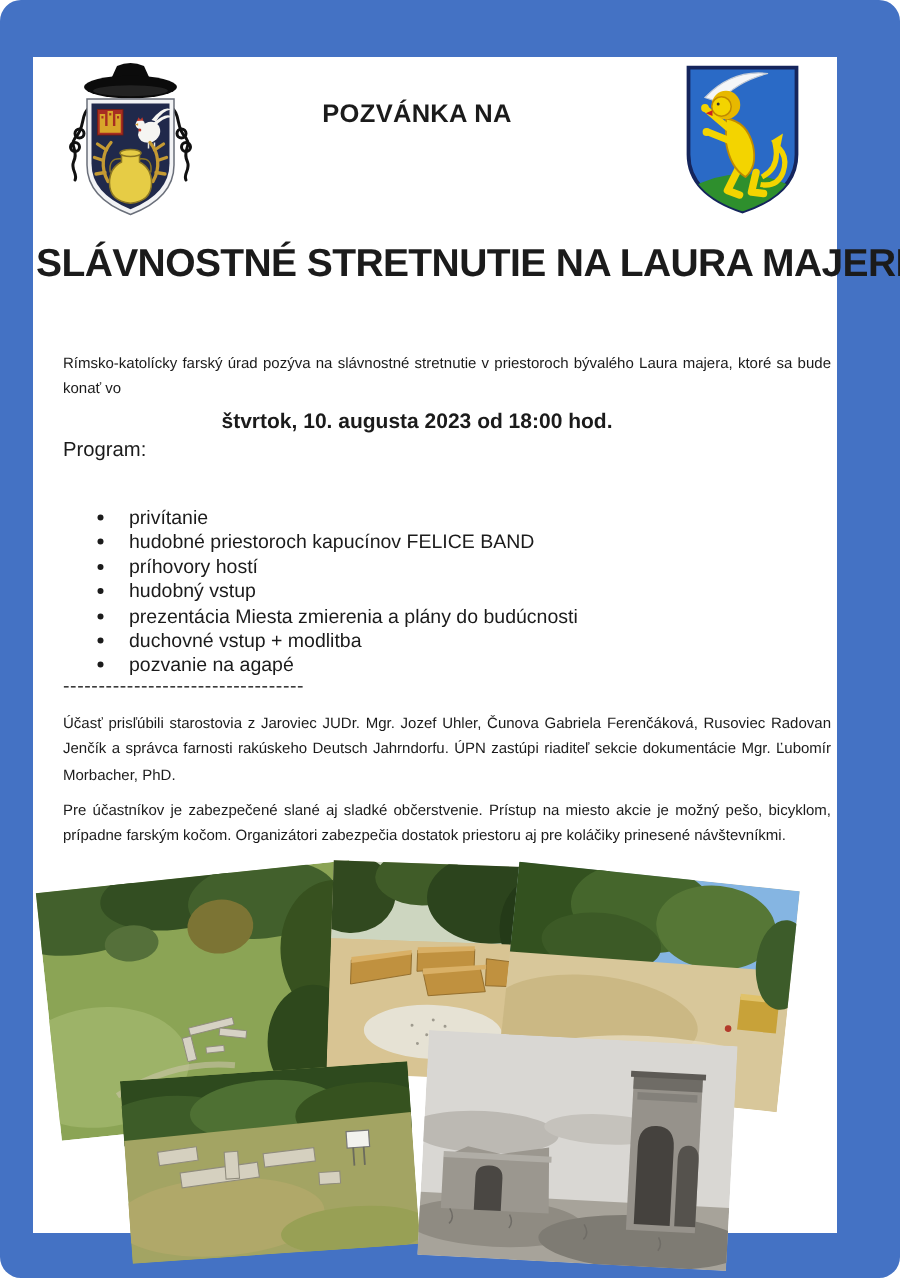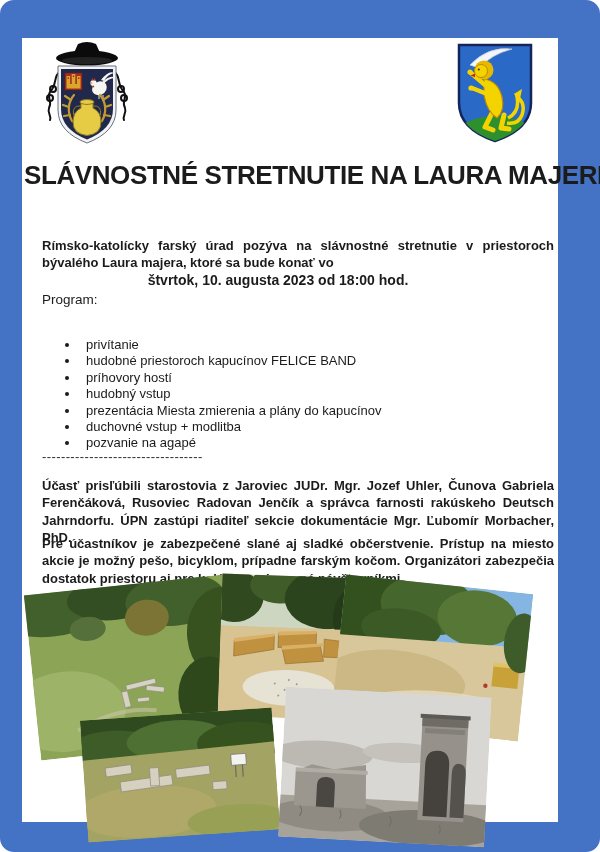--- a/index.html
+++ b/index.html
@@ -18,23 +18,22 @@
     font-weight:bold;font-size:17px;letter-spacing:.2px;
   }
   .crest{position:absolute;z-index:2;}
   .crest-left{left:40px;top:40px;width:94px;height:114px;}
   .crest-right{left:454px;top:41px;width:82px;height:104px;}
   .title{
     position:absolute;top:160px;left:24px;right:26px;text-align:center;
     font-weight:bold;font-size:26px;letter-spacing:-.4px;white-space:nowrap;
   }
   .para{
-    position:absolute;left:42px;width:512px;font-size:13px;line-height:17.3px;
+    position:absolute;left:42px;width:512px;font-size:10px;line-height:17.3px;
     text-align:justify;
-    font-weight:bold;
   }
   #para-intro{top:224px;}
   .datetime{
     position:absolute;top:272px;left:42px;width:472px;text-align:center;
     font-weight:bold;font-size:14px;
   }
   .program-label{position:absolute;top:292px;left:42px;font-size:13.5px;}
   .program-list{
     position:absolute;top:337px;left:42px;width:505px;margin:0;
     padding:0 0 0 38px;
@@ -109,20 +108,21 @@
         </g>
         <g fill="#e6cc45" stroke="#8c7722" stroke-width="1">
           <path d="M41,62 L41,68 Q33,72 33,82 Q33,94 47,95.5 Q61,94 61,82 Q61,72 53,68 L53,62 Z"></path>
           <ellipse cx="47" cy="62" rx="7" ry="2.4"></ellipse>
           <path d="M41,66 Q32,65 33.5,75" fill="none"></path>
           <path d="M53,66 Q62,65 60.5,75" fill="none"></path>
         </g>
       </svg>
     </div>
 
+    <div class="kicker">POZVÁNKA NA</div>
 
     <div class="crest crest-right" role="img" aria-label="Obecný erb: žltý lev s bielou kosou na modrom štíte nad zeleným vŕškom">
       <svg viewBox="0 0 82 104">
         <defs>
           <clipPath id="cpShield">
               <path d="M5,4 H77 V62 Q77,88 41,100 Q5,88 5,62 Z"></path>
             </clipPath>
         </defs>
         <path d="M5,4 H77 V62 Q77,88 41,100 Q5,88 5,62 Z" fill="#2a6ac6" stroke="#15255c" stroke-width="2.5"></path>
         <path d="M0,88 Q41,62 82,88 L82,104 H0 Z" fill="#2e8f2d" clip-path="url(#cpShield)"></path>
@@ -150,21 +150,21 @@
 
     <div class="datetime">štvrtok, 10. augusta 2023 od 18:00 hod.</div>
 
     <div class="program-label">Program:</div>
 
     <ul class="program-list">
       <li>privítanie</li>
       <li>hudobné priestoroch kapucínov FELICE BAND</li>
       <li>príhovory hostí</li>
       <li>hudobný vstup</li>
-      <li>prezentácia Miesta zmierenia a plány do kapucínov</li>
+      <li>prezentácia Miesta zmierenia a plány do budúcnosti</li>
       <li>duchovné vstup + modlitba</li>
       <li>pozvanie na agapé</li>
     </ul>
 
     <div class="divider">----------------------------------</div>
 
     <p class="para" id="para-guests">Účasť prisľúbili starostovia z Jaroviec JUDr. Mgr. Jozef Uhler, Čunova Gabriela Ferenčáková, Rusoviec Radovan Jenčík a správca farnosti rakúskeho Deutsch Jahrndorfu. ÚPN zastúpi riaditeľ sekcie dokumentácie Mgr. Ľubomír Morbacher, PhD.</p>
 
     <p class="para" id="para-logistics">Pre účastníkov je zabezpečené slané aj sladké občerstvenie. Prístup na miesto akcie je možný pešo, bicyklom, prípadne farským kočom. Organizátori zabezpečia dostatok priestoru aj pre koláčiky prinesené návštevníkmi.</p>
   </div>

